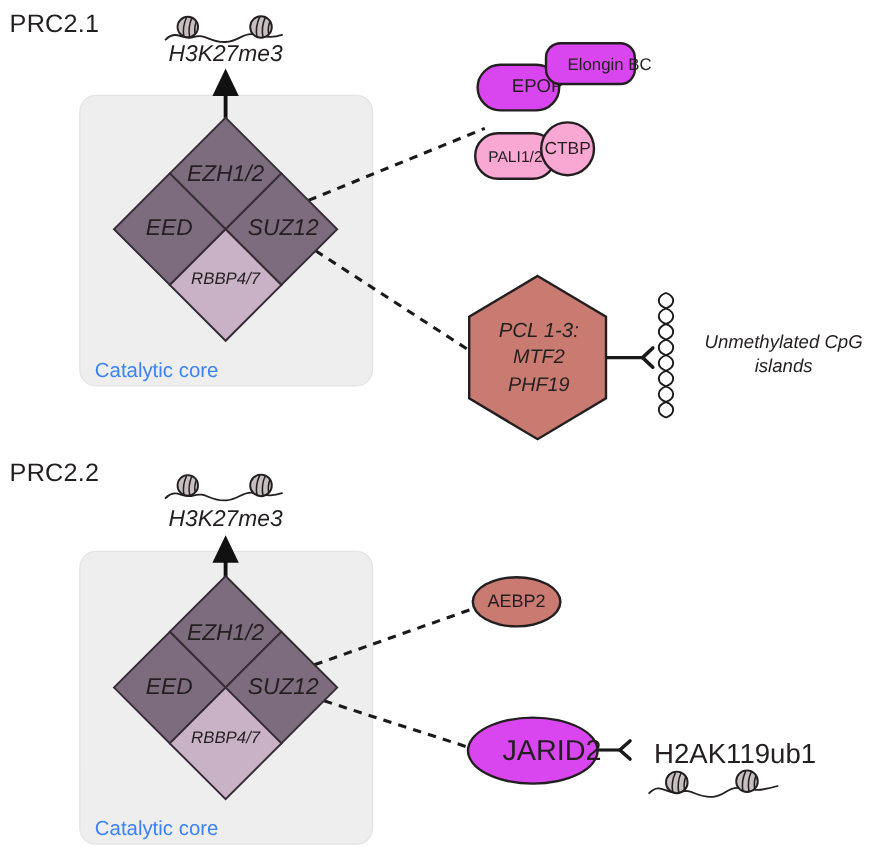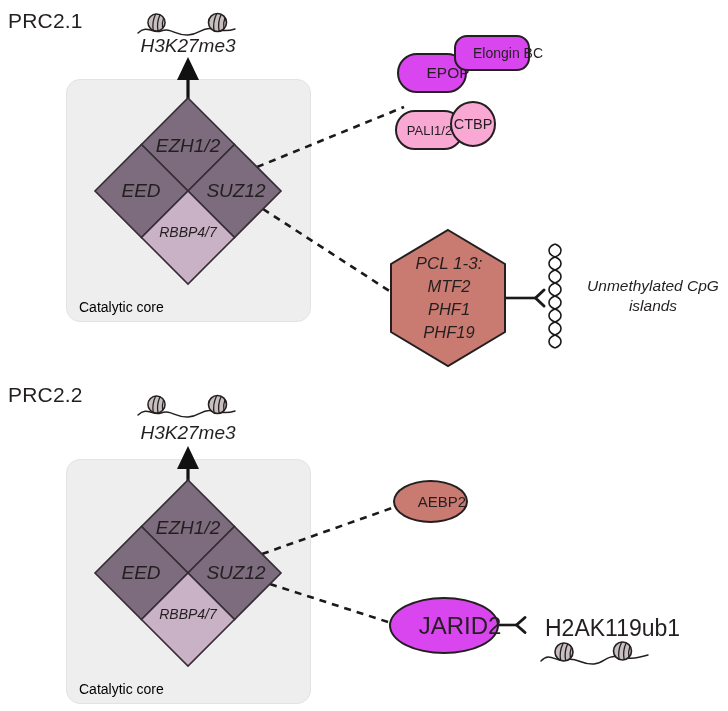--- a/index.html
+++ b/index.html
@@ -9,30 +9,30 @@
   }
   .svg-layer{position:absolute;left:0;top:0;z-index:2;}
   .core-box{
     position:absolute;width:245px;height:243px;background:#efeeef;
     border:1.5px solid #e4e2e4;border-radius:14px;box-sizing:border-box;z-index:1;
   }
   .label{position:absolute;z-index:4;white-space:nowrap;}
   .centered{transform:translate(-50%,-50%);text-align:center;font-style:italic;}
   .section-title{font-size:21px;letter-spacing:.2px;}
   .mark-label{font-size:19px;}
-  .core-label{font-size:14px;color:#000000;}
+  .core-label{font-size:17px;color:#3b82f6;}
   .sub-label{font-size:19px;}
   .sub-label-small{font-size:14px;}
   .shape{
     position:absolute;z-index:3;box-sizing:border-box;border:2px solid #231f20;
     display:flex;align-items:center;justify-content:center;white-space:nowrap;
   }
   .salmon-light{background:#d946ef;padding-left:32px;}
   .salmon-dark{background:#f9a8d4;}
-  .rose{background:#c97b71;justify-content:flex-end;}
+  .rose{background:#c97b71;}
   .pcl-text{z-index:4;width:120px;text-align:center;line-height:23px;font-size:16.5px;}
   .pcl-header{font-size:17px;display:block;}
   .pcl-member{display:block;}
   .target-text{z-index:4;width:150px;text-align:center;font-size:15.5px;line-height:20px;}
 </style>
 </head>
 <body>
 
 <div class="stage">
 
@@ -133,21 +133,20 @@
   <div class="label mark-label centered" style="left:188px;top:46px;">H3K27me3</div>
   <div class="label sub-label centered" style="left:188px;top:146px;">EZH1/2</div>
   <div class="label sub-label centered" style="left:141px;top:191px;">EED</div>
   <div class="label sub-label centered" style="left:236px;top:191px;">SUZ12</div>
   <div class="label sub-label-small centered" style="left:188px;top:232px;">RBBP4/7</div>
   <div class="label core-label" style="left:79px;top:299px;">Catalytic core</div>
 
   <div class="label pcl-text centered" style="left:449px;top:298px;">
     <span class="pcl-header">PCL 1-3:</span>
     <span class="pcl-member">MTF2</span>
-    <span class="pcl-member">PHF1</span>
     <span class="pcl-member">PHF19</span>
   </div>
   <div class="label target-text centered" style="left:653px;top:296px;">
     <span style="display:block;">Unmethylated CpG</span>
     <span style="display:block;">islands</span>
   </div>
 
   <div class="label section-title" style="left:8px;top:383px;text-align:center;">PRC2.2</div>
   <div class="label mark-label centered" style="left:188px;top:433px;">H3K27me3</div>
   <div class="label sub-label centered" style="left:188px;top:528px;">EZH1/2</div>

